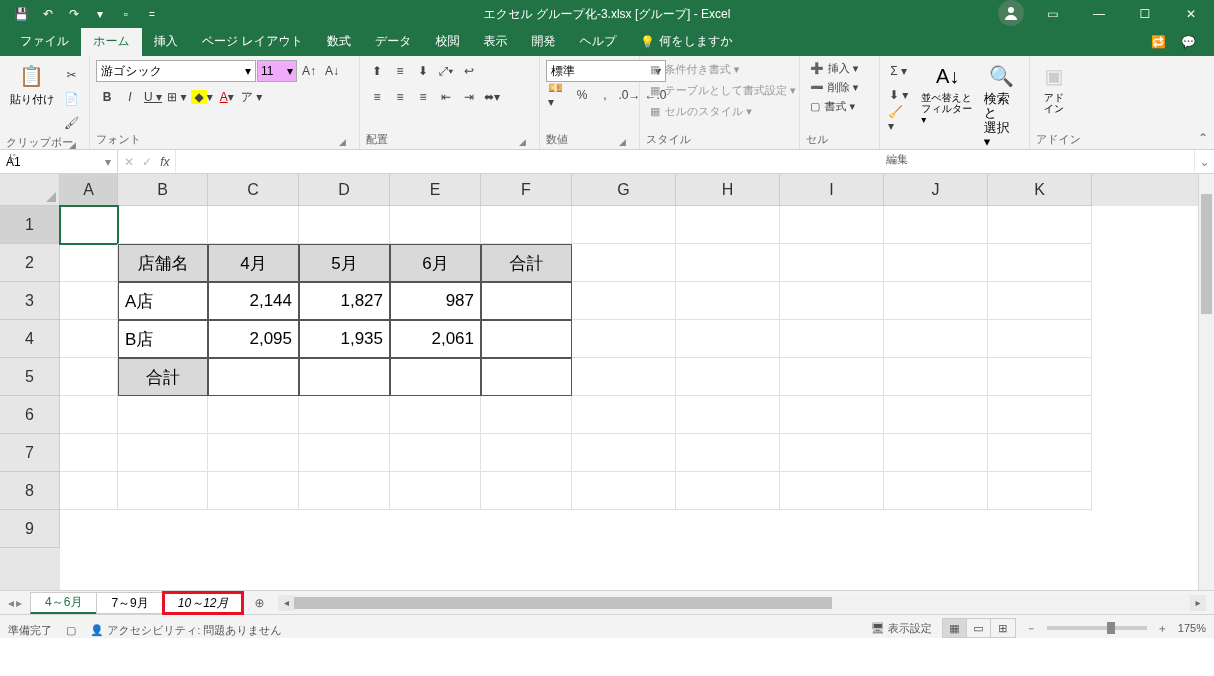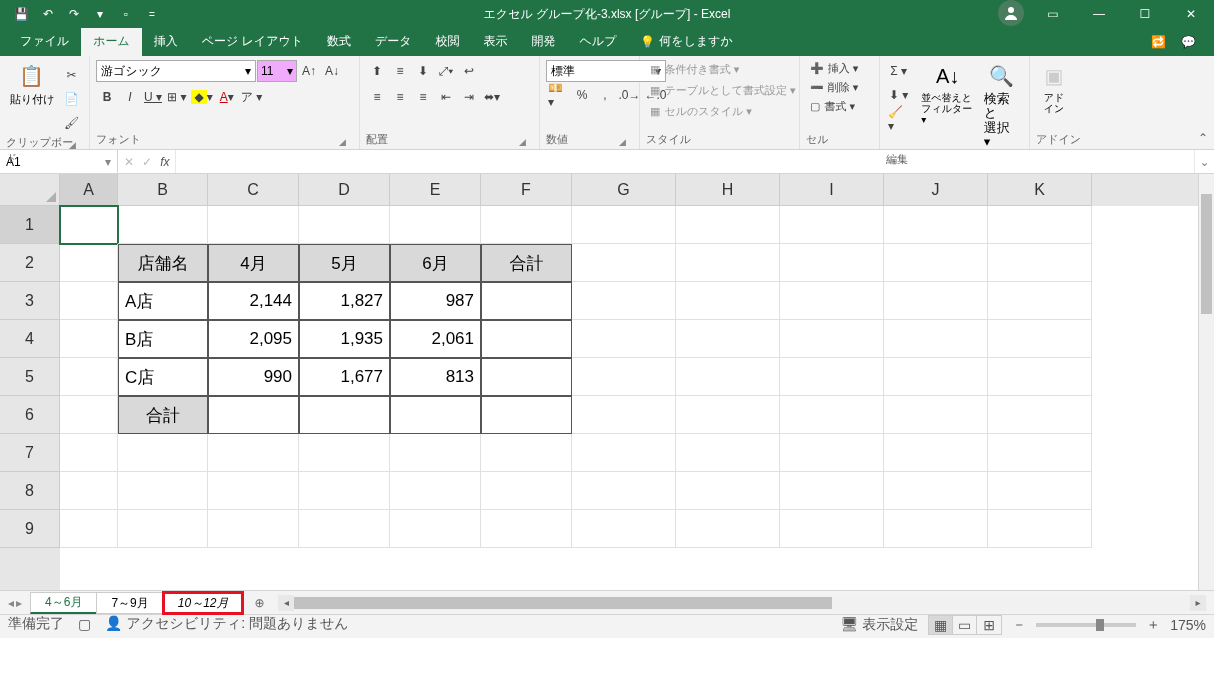--- a/index.html
+++ b/index.html
@@ -77,21 +77,21 @@
 .stab { padding:3px 14px; border:1px solid #ccc; background:#fff; font-size:12px; margin-right:-1px; height:22px; display:flex; align-items:center;}
 .stab.active { border-bottom:2px solid #217346; color:#217346; background:#fff;}
 .stab.highlight { outline:3px solid #e81123; outline-offset:-2px; z-index:2;font-style:italic;}
 .new-sheet { width:22px; height:22px; display:flex; align-items:center; justify-content:center; color:#666; margin-left:6px;}
 .hscroll-area { flex:1; height:16px; margin:0 8px; display:flex; align-items:center;}
 .hscroll-btn { width:16px;height:16px;background:#e8e8e8;display:flex;align-items:center;justify-content:center;color:#666;font-size:10px;}
 .hscroll-track { flex:1; height:16px; background:#f1f1f1; position:relative;}
 .hscroll-thumb { position:absolute; left:0; width:60%; top:2px; bottom:2px; background:#c1c1c1;}
 
 
-.status { height:24px; background:#f3f3f3; border-top:1px solid #d4d4d4; display:flex; align-items:flex-start; padding:0 8px; font-size:14px; color:#555;}
+.status { height:24px; background:#f3f3f3; border-top:1px solid #d4d4d4; display:flex; align-items:flex-end; padding:0 8px; font-size:11px; color:#555;}
 .status-left { display:flex; gap:14px; align-items:center;}
 .status-right { margin-left:auto; display:flex; gap:10px; align-items:center;}
 .view-switch { display:flex; border:1px solid #ccc; }
 .view-switch div { width:24px; height:18px; display:flex; align-items:center; justify-content:center; border-right:1px solid #ccc;}
 .view-switch div:last-child{border-right:none;}
 .view-switch div.on { background:#d8d8d8;}
 .zoom-slider { width:100px; height:4px; background:#ccc; position:relative;}
 .zoom-slider::after{content:"";position:absolute;left:60%;top:-4px;width:8px;height:12px;background:#888;}
 </style>
 </head>
@@ -391,33 +391,20 @@
         <div class="cell tcell" style="width: 91px;">2,061</div>
         <div class="cell tcell" style="width: 91px;"></div>
         <div class="cell" style="width: 104px;"></div>
         <div class="cell" style="width: 104px;"></div>
         <div class="cell" style="width: 104px;"></div>
         <div class="cell" style="width: 104px;"></div>
         <div class="cell" style="width: 104px;"></div>
       </div>
       <div class="cell-row">
         <div class="cell" style="width: 58px;"></div>
-        <div class="cell trow-h" style="width: 90px;">C店</div>
-        <div class="cell tcell" style="width: 91px;">990</div>
-        <div class="cell tcell" style="width: 91px;">1,677</div>
-        <div class="cell tcell" style="width: 91px;">813</div>
-        <div class="cell tcell" style="width: 91px;"></div>
-        <div class="cell" style="width: 104px;"></div>
-        <div class="cell" style="width: 104px;"></div>
-        <div class="cell" style="width: 104px;"></div>
-        <div class="cell" style="width: 104px;"></div>
-        <div class="cell" style="width: 104px;"></div>
-      </div>
-      <div class="cell-row">
-        <div class="cell" style="width: 58px;"></div>
         <div class="cell thead" style="width: 90px;">合計</div>
         <div class="cell tcell" style="width: 91px;"></div>
         <div class="cell tcell" style="width: 91px;"></div>
         <div class="cell tcell" style="width: 91px;"></div>
         <div class="cell tcell" style="width: 91px;"></div>
         <div class="cell" style="width: 104px;"></div>
         <div class="cell" style="width: 104px;"></div>
         <div class="cell" style="width: 104px;"></div>
         <div class="cell" style="width: 104px;"></div>
         <div class="cell" style="width: 104px;"></div>

